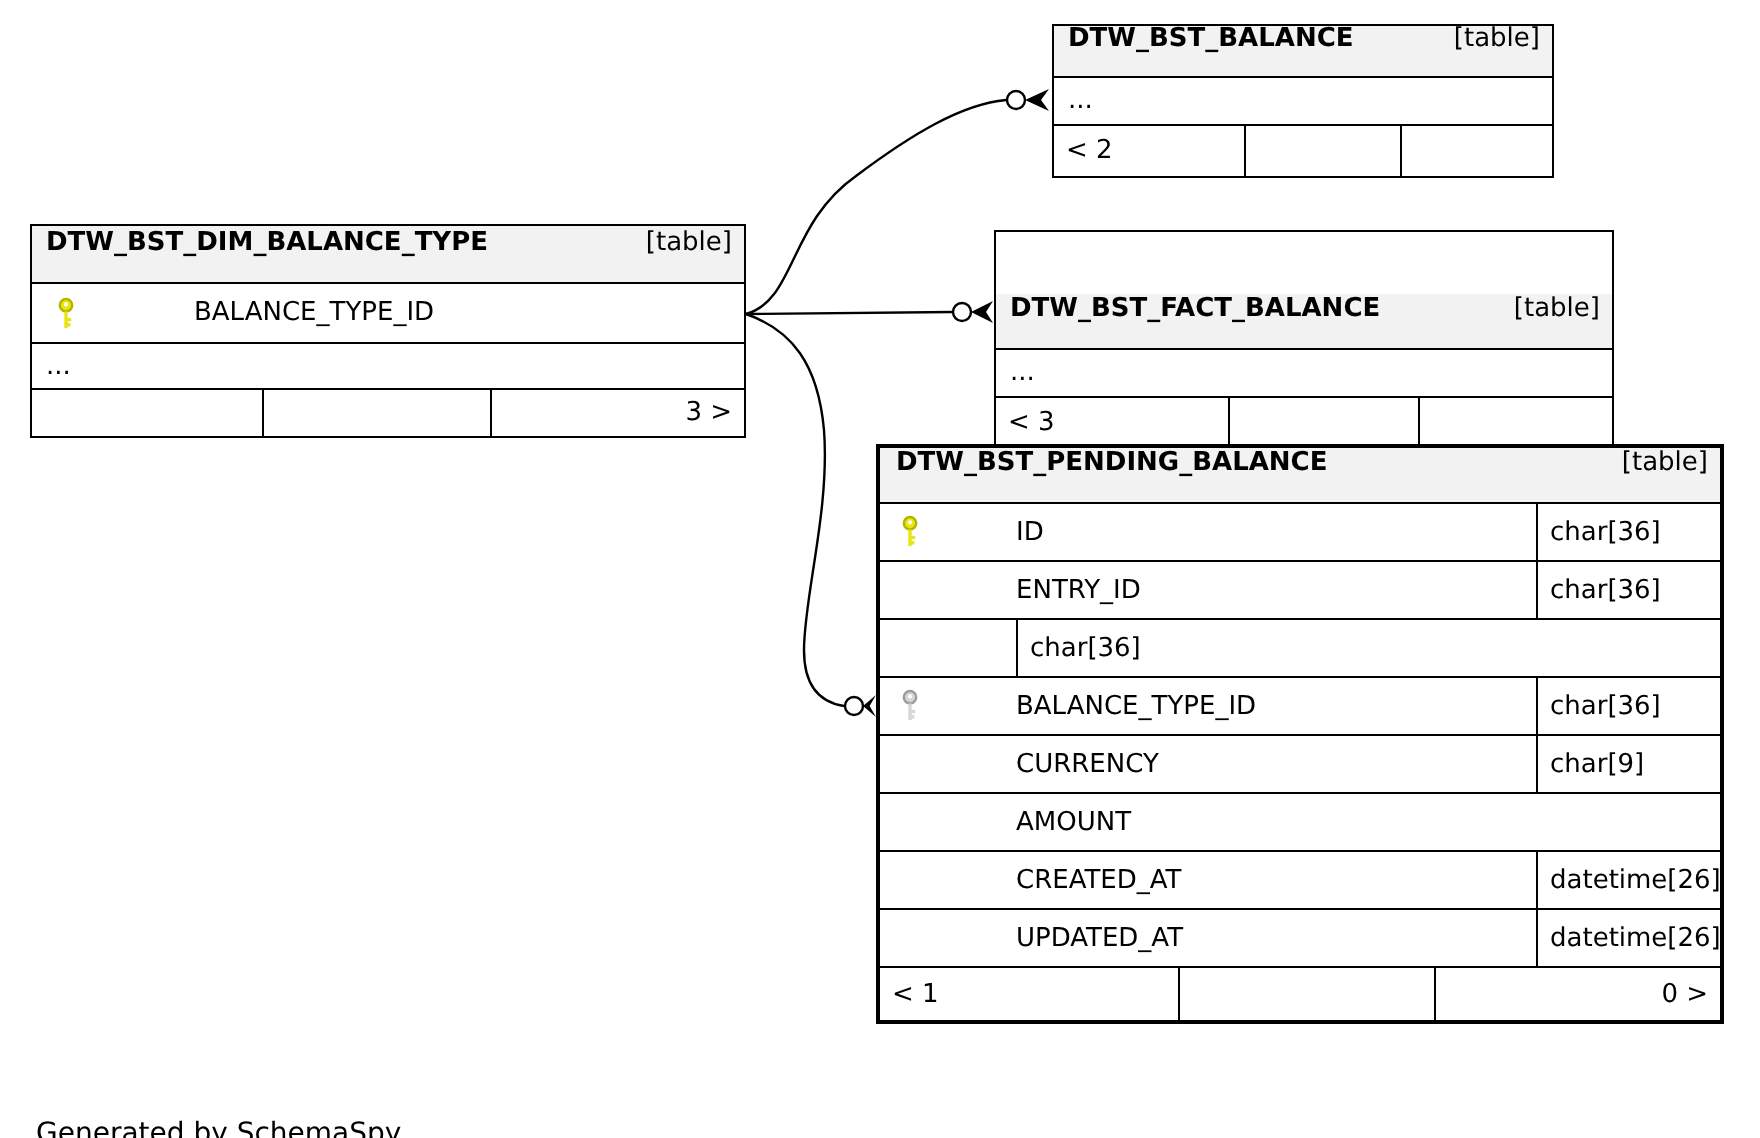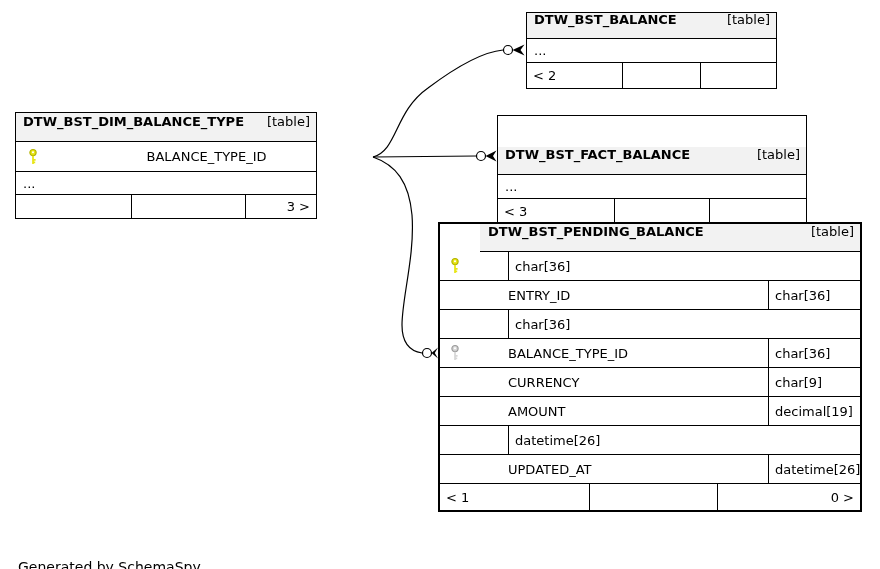--- a/index.html
+++ b/index.html
@@ -30,21 +30,21 @@
   .colname { flex:1 1 auto; white-space:nowrap; overflow:hidden; }
   .coltype { flex:0 0 auto; border-left:1px solid #000; padding-left:6px; box-sizing:border-box; align-self:stretch; display:flex; align-items:center; white-space:nowrap; }
   .ellipsisrow { display:flex; align-items:center; border-bottom:1px solid #000; padding-left:7px; box-sizing:border-box; }
 
   .ftr { display:flex; box-sizing:border-box; }
   .fc { display:flex; align-items:center; box-sizing:border-box; padding:0 6px; white-space:nowrap; }
   .fc + .fc { border-left:1px solid #000; }
   .fc.right { justify-content:flex-end; }
 
   
-  .t-dim { left:15px; top:112px; width:302px;text-align:center; }
+  .t-dim { left:15px; top:112px; width:358px; }
   .t-dim .hdr { height:29px; }
   .t-dim .row { height:30px; }
   .t-dim .keycell { width:45px; padding-left:11px; }
   .t-dim .ellipsisrow { height:23px; }
   .t-dim .ftr { height:23px; }
   .t-dim .fc:nth-child(1){ width:115px; }
   .t-dim .fc:nth-child(2){ width:114px; }
   .t-dim .fc:nth-child(3){ flex:1; }
 
   .t-bal { left:526px; top:12px; width:251px; }
@@ -57,21 +57,21 @@
 
   .t-fact { left:497px; top:115px; width:310px; }
   .t-fact .hdr { height:28px;margin-top:31px; }
   .t-fact .ellipsisrow { height:24px; }
   .t-fact .ftr { height:25px; }
   .t-fact .fc:nth-child(1){ width:116px; }
   .t-fact .fc:nth-child(2){ width:95px; }
   .t-fact .fc:nth-child(3){ flex:1; }
 
   .t-pend { left:438px; top:222px; width:424px; }
-  .t-pend .hdr { height:28px; padding-left:8px;margin-left:40px; }
+  .t-pend .hdr { height:28px; padding-left:8px; }
   .t-pend .row { height:29px; }
   .t-pend .keycell { width:32px; padding-left:9px; }
   .t-pend .coltype { width:92px; }
   .t-pend .ftr { height:26px; }
   .t-pend .fc:nth-child(1){ width:149px; }
   .t-pend .fc:nth-child(2){ width:128px; }
   .t-pend .fc:nth-child(3){ flex:1; }
 
   .credit { position:absolute; left:18px; top:559px; font-size:14px; }
 
@@ -153,20 +153,21 @@
     </div>
 
     <div class="row">
       <span class="keycell">
         <svg class="keyicon" width="12" height="18" viewBox="0 0 12 18">
           <circle cx="6" cy="4.6" r="3.1" fill="#e8e513" stroke="#b3b300" stroke-width="1.2"></circle>
           <circle cx="6" cy="4.2" r="1.05" fill="#fff"></circle>
           <path d="M6 7.7 L6 16 M6 11.8 L8.6 11.8 M6 14.4 L8.2 14.4" stroke="#e8e513" stroke-width="1.7" fill="none"></path>
         </svg>
       </span>
+      <span class="colname">ID</span>
       <span class="coltype">char[36]</span>
     </div>
 
     <div class="row">
       <span class="keycell"></span>
       <span class="colname">ENTRY_ID</span>
       <span class="coltype">char[36]</span>
     </div>
 
     <div class="row">
@@ -188,25 +189,25 @@
 
     <div class="row">
       <span class="keycell"></span>
       <span class="colname">CURRENCY</span>
       <span class="coltype">char[9]</span>
     </div>
 
     <div class="row">
       <span class="keycell"></span>
       <span class="colname">AMOUNT</span>
-      <span class="coltype">decimal[19]</span>
-    </div>
-
-    <div class="row">
-      <span class="keycell"></span>
+    </div>
+
+    <div class="row">
+      <span class="keycell"></span>
+      <span class="colname">CREATED_AT</span>
       <span class="coltype">datetime[26]</span>
     </div>
 
     <div class="row">
       <span class="keycell"></span>
       <span class="colname">UPDATED_AT</span>
       <span class="coltype">datetime[26]</span>
     </div>
 
     <div class="ftr">

